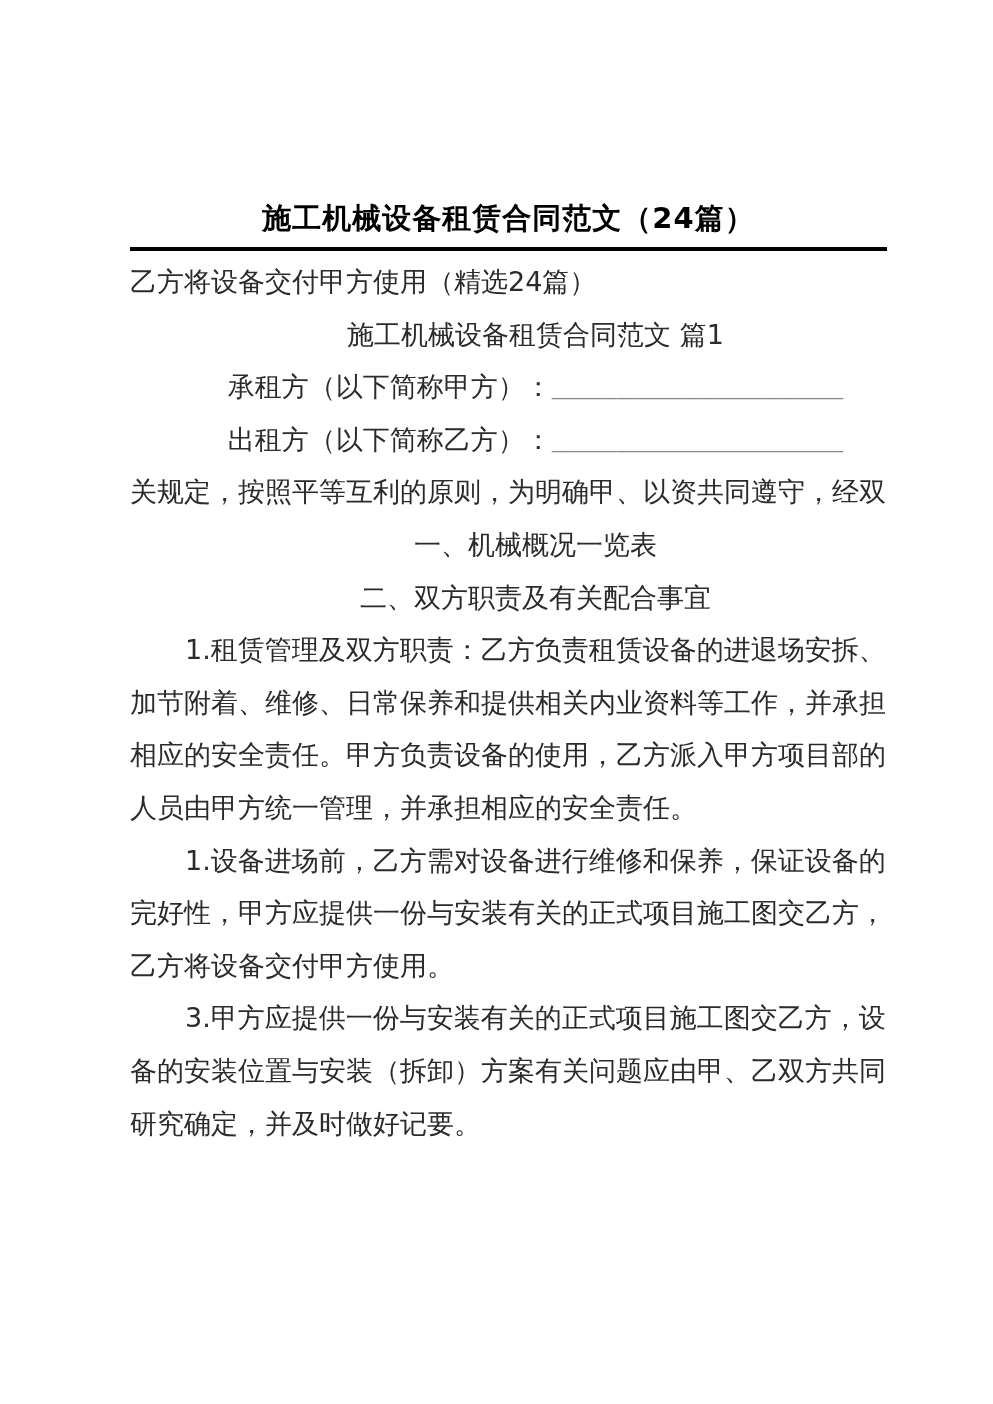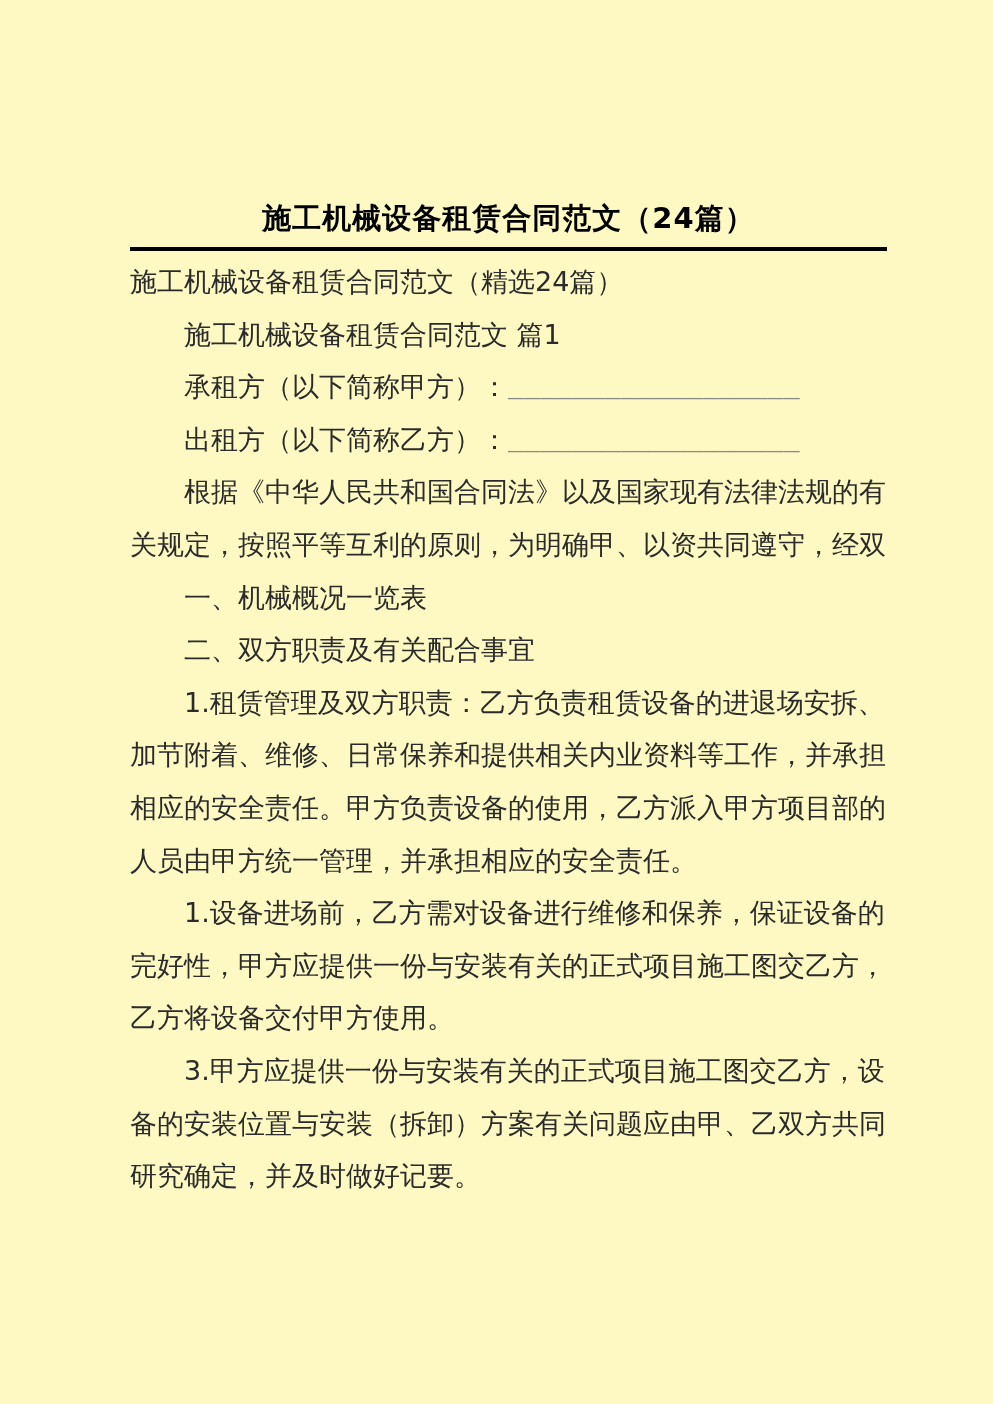--- a/index.html
+++ b/index.html
@@ -2,21 +2,21 @@
 <html><head>
 <meta charset="utf-8">
 <style>
   * { margin: 0; padding: 0; box-sizing: border-box; }
   html, body { background: #e8e8e8; }
   .page {
     position: relative;
     width: 993px;
     height: 1404px;
     margin: 0 auto;
-    background: #fef9c3;
+    background: #ffffff;
     font-family: "DejaVu Sans", sans-serif;
     padding: 197px 106px 0 130px;
     overflow: hidden;
   }
   .doc-title {
     font-size: 29px;
     font-weight: 700;
     color: #000000;
     text-align: center;
     line-height: 42px;
@@ -32,51 +32,50 @@
   .doc-body {
     margin-top: 5px;
     color: #2b2b2b;
     font-size: 27px;
   }
   .line {
     height: 52.6px;
     line-height: 52.6px;
     white-space: nowrap;
   }
-  .indent { padding-left: 54px; }
+  .indent { padding-left: 54px; text-align: center; }
   .blank {
     color: #8a8a8a;
     letter-spacing: 0;
     font-family: Liberation Mono, monospace;
   }
 </style>
 </head>
 <body>
 
 <div class="page">
 
   <h1 class="doc-title">施工机械设备租赁合同范文（24篇）</h1>
 
   <div class="title-rule"></div>
 
   <div class="doc-body">
 
-    <div class="line">施工机械设备租赁合同范文（精选24篇）</div>
+    <div class="line">乙方将设备交付甲方使用（精选24篇）</div>
 
     <div class="line indent">施工机械设备租赁合同范文 篇1</div>
 
     <div class="line indent">
       <span>承租方（以下简称甲方）：</span><span class="blank">__________________</span>
     </div>
 
     <div class="line indent">
       <span>出租方（以下简称乙方）：</span><span class="blank">__________________</span>
     </div>
 
-    <div class="line indent">根据《中华人民共和国合同法》以及国家现有法律法规的有</div>
 
     <div class="line">关规定，按照平等互利的原则，为明确甲、以资共同遵守，经双</div>
 
 
     <div class="line indent">一、机械概况一览表</div>
 
     <div class="line indent">二、双方职责及有关配合事宜</div>
 
     <div class="line indent">1.租赁管理及双方职责：乙方负责租赁设备的进退场安拆、</div>
 

